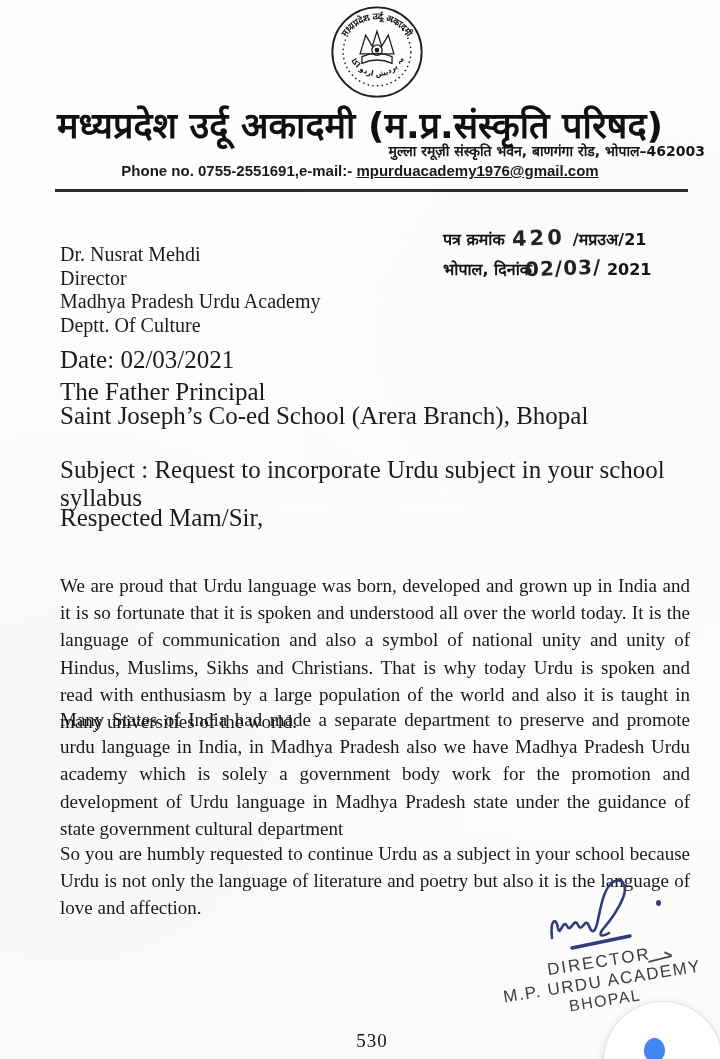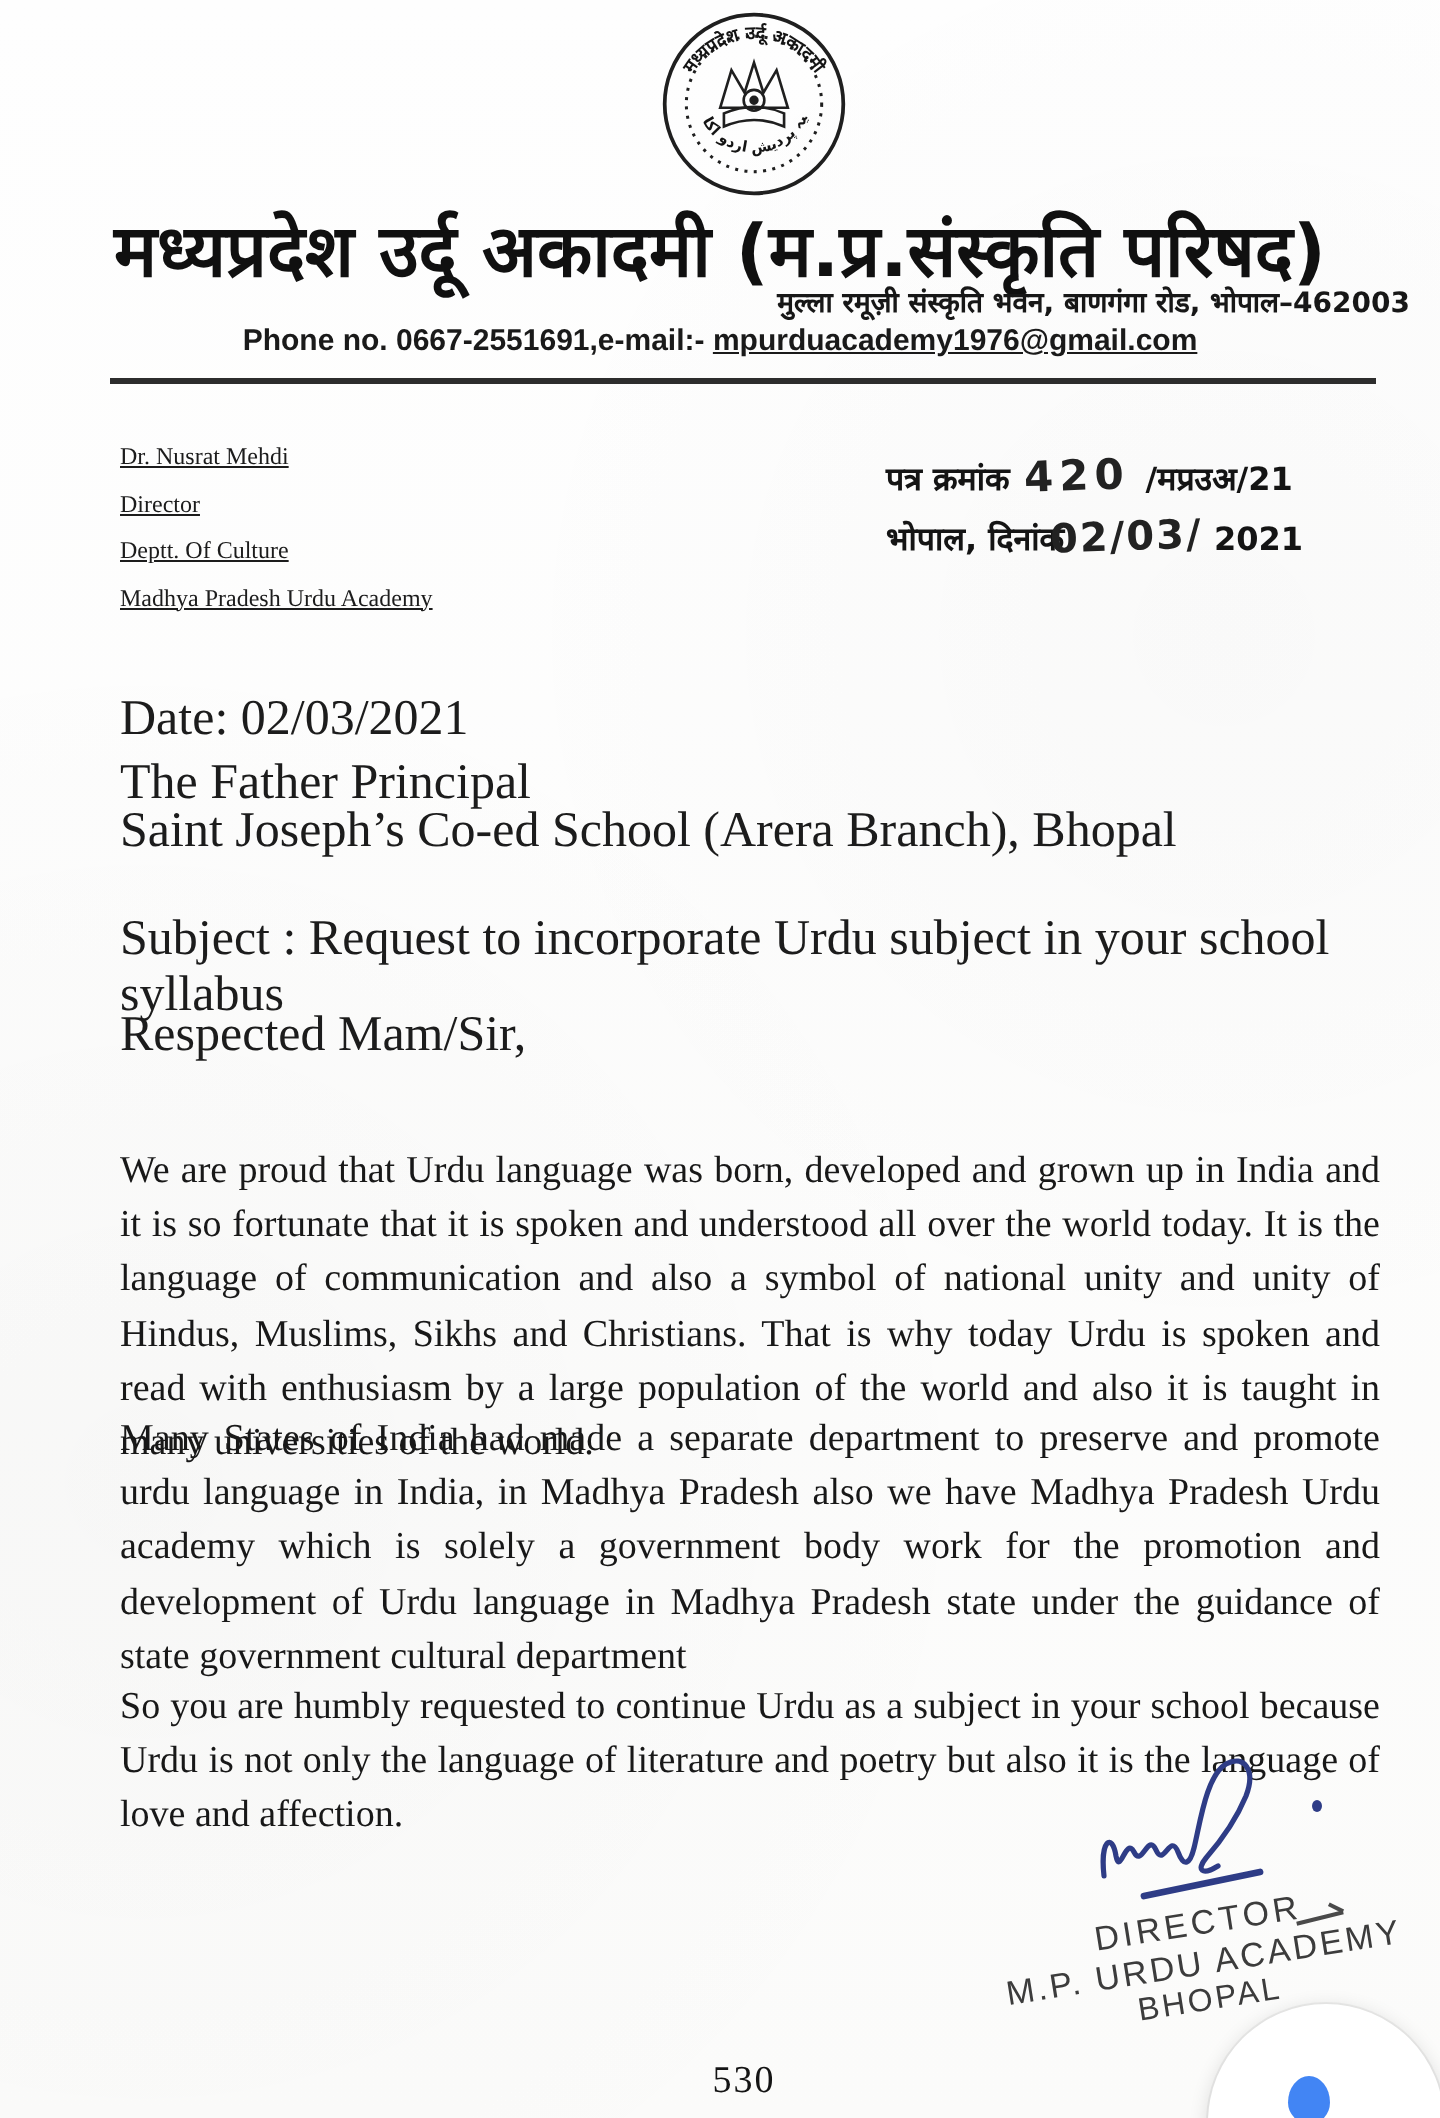--- a/index.html
+++ b/index.html
@@ -46,21 +46,21 @@
     font-size:16px; line-height:28px; color:#141414; white-space:nowrap;
   }
   .hand {
     display:inline-block; font-family:"DejaVu Sans", sans-serif;
     font-weight:bold; color:#222; transform:rotate(-2deg);
   }
   .hand-no { font-size:21px; letter-spacing:3px; padding:0 2px; }
   .hand-date { font-size:20px; letter-spacing:1px; margin-left:-7px; }
 
   
-  .sender { left:60px; top:217px; font-size:12px; line-height:23.5px;text-decoration:underline; }
+  .sender { left:60px; top:243px; font-size:20px; line-height:23.5px; }
 
   
   .line { left:60px; font-size:25px; }
   .date-line { top:346px; }
   .recipient { top:380px; line-height:23.5px; }
   .subject { top:456px; }
   .salutation { top:504px; }
   .para { left:60px; width:630px; font-size:19px; line-height:27.2px; text-align:justify; color:#181818; }
   .para1 { top:572px; }
   .para2 { top:706px; }
@@ -119,41 +119,41 @@
       <circle cx="50" cy="48" r="1.8" fill="#1f1f1f"></circle>
     </g>
     <text font-family="DejaVu Sans, sans-serif" font-size="8" font-weight="bold" fill="#141414">
       <textPath href="#arcBottom" startOffset="50%" text-anchor="middle">مدھیہ پردیش اردو اکادمی</textPath>
     </text>
   </svg>
 
   <div class="abs org-name">मध्यप्रदेश उर्दू अकादमी (म.प्र.संस्कृति परिषद)</div>
   <div class="abs org-address">मुल्ला रमूज़ी संस्कृति भवन, बाणगंगा रोड, भोपाल–462003</div>
   <div class="abs org-contact">
-    <span>Phone no. 0667-2551691,e-mail:- </span><span class="email">mpurduacademy1976@gmail.com</span>
+    <span>Phone no. 0755-2551691,e-mail:- </span><span class="email">mpurduacademy1976@gmail.com</span>
   </div>
   <div class="abs rule"></div>
 
   <div class="abs ref">
     <div>
       <span>पत्र क्रमांक</span>
       <span class="hand hand-no">420</span>
       <span>/मप्रउअ/21</span>
     </div>
     <div>
       <span>भोपाल, दिनांक</span><span class="hand hand-date">02/03/</span>
       <span>2021</span>
     </div>
   </div>
 
   <div class="abs sender">
     <div>Dr. Nusrat Mehdi</div>
     <div>Director</div>
+    <div>Madhya Pradesh Urdu Academy</div>
     <div>Deptt. Of Culture</div>
-    <div>Madhya Pradesh Urdu Academy</div>
   </div>
 
   <div class="abs line date-line">Date: 02/03/2021</div>
 
   <div class="abs line recipient">
     <div>The Father Principal</div>
     <div>Saint Joseph’s Co-ed School (Arera Branch), Bhopal</div>
   </div>
 
   <div class="abs line subject">Subject : Request to incorporate Urdu subject in your school syllabus</div>

